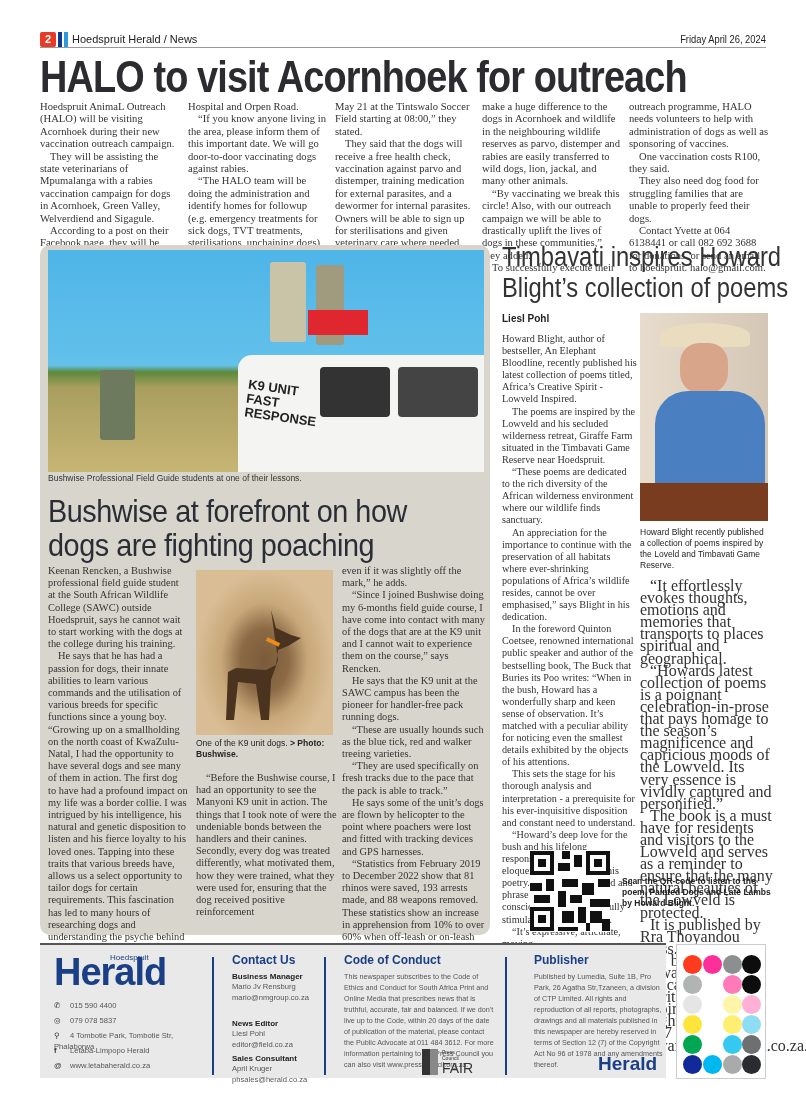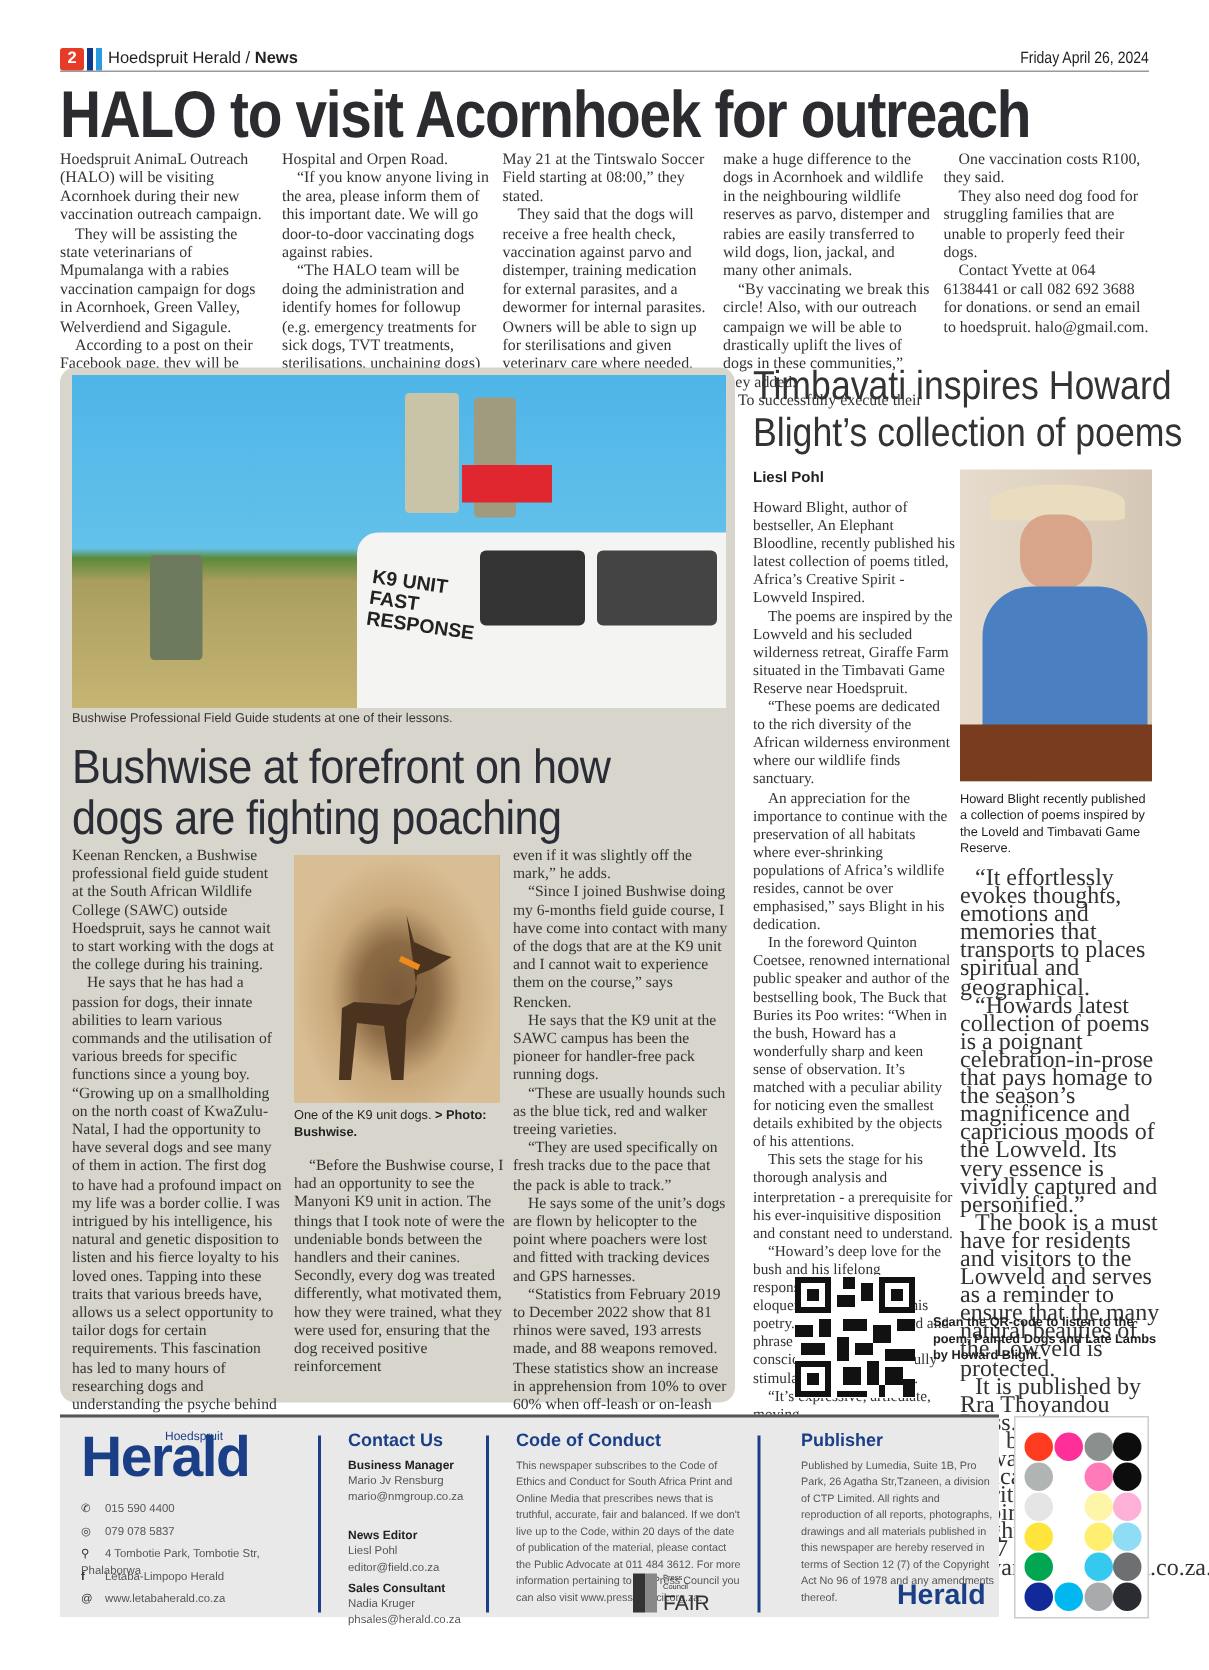--- a/index.html
+++ b/index.html
@@ -3,21 +3,21 @@
 <meta charset="utf-8">
 <style>
 *{box-sizing:border-box;margin:0;padding:0}
 body{width:806px;height:1113px;background:#fff;position:relative;font-family:"Liberation Serif",serif;color:#222;overflow:hidden}
 .abs{position:absolute}
 .topbar{left:40px;top:30px;width:726px;height:18px;border-bottom:1px solid #999}
 .pg{left:40px;top:32px;width:16px;height:15px;background:#e53b27;color:#fff;font:bold 11px "Liberation Sans",sans-serif;text-align:center;line-height:15px;border-radius:2px}
 .bar1{left:58px;top:32px;width:4px;height:15px;background:#0d3a8a}
 .bar2{left:64px;top:32px;width:4px;height:15px;background:#2b9be0}
 .section{left:72px;top:33px;font:11px "Liberation Sans Narrow","Liberation Sans",sans-serif;color:#222}
-.section b{font-weight:bold}
+.section b{font-weight:normal}
 .date{right:40px;top:33px;font:11px "Liberation Sans",sans-serif;color:#222;transform:scaleX(.85);transform-origin:right}
 .headline{left:40px;top:52px;font:bold 44px "Liberation Sans",sans-serif;color:#2b2b30;letter-spacing:-1px;transform:scaleX(.86);transform-origin:left;white-space:nowrap}
 .col{font-size:10.6px;line-height:12.4px;color:#333}
 .col p{text-indent:10px}
 .col p.first{text-indent:0}
 .boxgray{left:40px;top:245px;width:450px;height:690px;background:#d8d6cc;border-radius:10px}
 .photo1{left:48px;top:250px;width:436px;height:222px;background:linear-gradient(#4eb5e8 0%,#63c1ea 52%,#5c8a3a 55%,#a99e5f 62%,#c7b573 100%);overflow:hidden}
 .truck{position:absolute;left:190px;top:105px;width:250px;height:117px;background:#f4f4f2;border-radius:14px 4px 0 0}
 .truck .k9{position:absolute;left:8px;top:28px;font:bold 13px "Liberation Sans",sans-serif;color:#222;transform:rotate(8deg)}
 .truck .win{position:absolute;left:82px;top:12px;width:70px;height:50px;background:#333;border-radius:4px}
@@ -69,20 +69,21 @@
   <p class="first">May 21 at the Tintswalo Soccer Field starting at 08:00,” they stated.</p>
   <p>They said that the dogs will receive a free health check, vaccination against parvo and distemper, training medication for external parasites, and a dewormer for internal parasites. Owners will be able to sign up for sterilisations and given veterinary care where needed.</p>
   <p>“Our outreach programme will</p>
 </div>
 <div class="abs col" style="left:482px;top:101px;width:138px">
   <p class="first">make a huge difference to the dogs in Acornhoek and wildlife in the neighbouring wildlife reserves as parvo, distemper and rabies are easily transferred to wild dogs, lion, jackal, and many other animals.</p>
   <p>“By vaccinating we break this circle! Also, with our outreach campaign we will be able to drastically uplift the lives of dogs in these communities,” they added.</p>
   <p>To successfully execute their</p>
 </div>
 <div class="abs col" style="left:629px;top:101px;width:140px">
+  <p class="first">outreach programme, HALO needs volunteers to help with administration of dogs as well as sponsoring of vaccines.</p>
   <p>One vaccination costs R100, they said.</p>
   <p>They also need dog food for struggling families that are unable to properly feed their dogs.</p>
   <p>Contact Yvette at 064 6138441 or call 082 692 3688 for donations. or send an email to hoedspruit. halo@gmail.com.</p>
 </div>
 
 <div class="abs boxgray"></div>
 <div class="abs photo1">
   <div class="person" style="left:52px;top:120px;width:35px;height:70px;background:#6d7a5e"></div>
   <div class="person" style="left:222px;top:12px;width:36px;height:80px"></div>
   <div class="person" style="left:268px;top:15px;width:28px;height:80px;background:#a09a7e"></div>
@@ -215,21 +216,21 @@
       <div class="fsmall">Mario Jv Rensburg</div>
       <div class="fsmall">mario@nmgroup.co.za</div>
     </div>
     <div style="margin-top:16px">
       <div class="fbold">News Editor</div>
       <div class="fsmall">Liesl Pohl</div>
       <div class="fsmall">editor@field.co.za</div>
     </div>
     <div style="margin-top:4px">
       <div class="fbold">Sales Consultant</div>
-      <div class="fsmall">Nadia Kruger</div>
+      <div class="fsmall">April Kruger</div>
       <div class="fsmall">phsales@herald.co.za</div>
     </div>
   </div>
   <div class="vline" style="left:284px;top:12px;height:118px"></div>
   <div style="position:absolute;left:304px;top:8px;width:152px">
     <div class="ftitle">Code of Conduct</div>
     <div class="fsmall" style="margin-top:4px;font-size:7.2px;line-height:11px">This newspaper subscribes to the Code of Ethics and Conduct for South Africa Print and Online Media that prescribes news that is truthful, accurate, fair and balanced. If we don't live up to the Code, within 20 days of the date of publication of the material, please contact the Public Advocate at 011 484 3612. For more information pertaining to the Press Council you can also visit www.presscouncil.org.za.</div>
     <div style="position:absolute;left:78px;top:96px;display:flex;align-items:flex-end;gap:4px">
       <div style="width:16px;height:26px;background:linear-gradient(90deg,#333 50%,#888 50%)"></div>
       <div>

